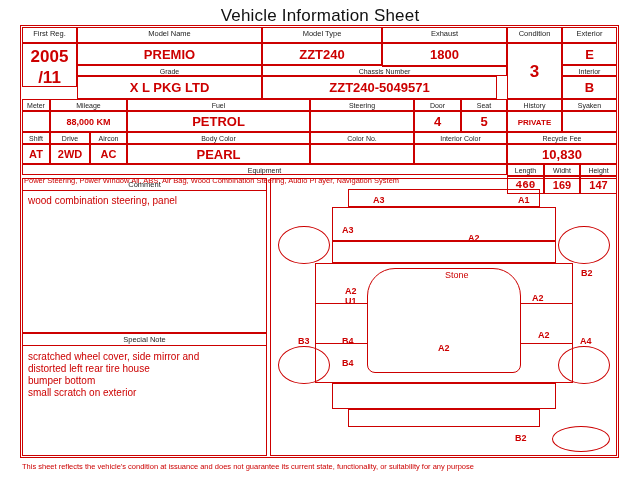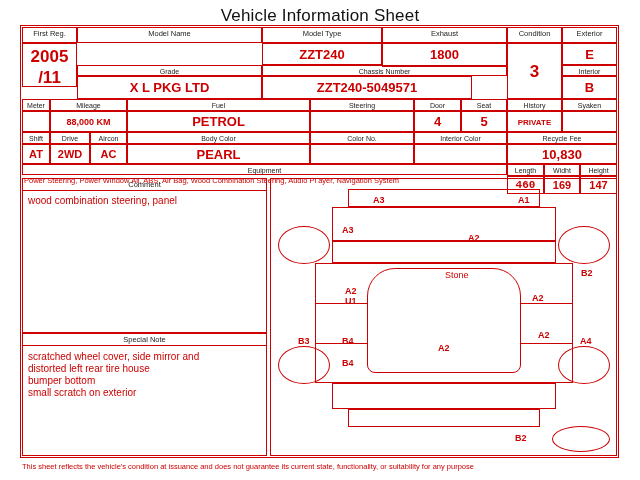--- a/index.html
+++ b/index.html
@@ -165,38 +165,41 @@
         <div class="hdr">Model Type</div>
       </div>
     <div class="bk" style="left:360px;top:0;width:125px;height:16px;">
         <div class="hdr">Exhaust</div>
       </div>
 
     <div class="bk" style="left:0;top:16px;width:55px;height:44px;">
       <div class="val big" style="line-height:23px;padding-top:1px;">2005</div>
       <div class="val big" style="line-height:19px;">/11</div>
     </div>
+    <div class="bk" style="left:55px;top:16px;width:185px;height:22px;">
+      <div class="val med" style="line-height:21px;">PREMIO</div>
+    </div>
     <div class="bk" style="left:240px;top:16px;width:120px;height:22px;">
       <div class="val med" style="line-height:21px;">ZZT240</div>
     </div>
     <div class="bk" style="left:360px;top:16px;width:125px;height:24px;">
       <div class="val med" style="line-height:21px;">1800</div>
     </div>
 
     <div class="bk" style="left:55px;top:38px;width:185px;height:11px;">
         <div class="hdr" style="line-height:9px;font-size:7px;">Grade</div>
       </div>
     <div class="bk" style="left:240px;top:38px;width:245px;height:11px;">
         <div class="hdr" style="line-height:9px;font-size:7px;">Chassis Number</div>
       </div>
 
     <div class="bk" style="left:55px;top:49px;width:185px;height:23px;">
       <div class="val med" style="line-height:22px;">X L PKG LTD</div>
     </div>
-    <div class="bk" style="left:240px;top:49px;width:210px;height:23px;">
+    <div class="bk" style="left:240px;top:49px;width:235px;height:23px;">
       <div class="val med" style="line-height:22px;">ZZT240-5049571</div>
     </div>
 
     <div class="bk" style="left:0;top:72px;width:28px;height:12px;">
         <div class="hdr" style="font-size:7px;line-height:10px;">Meter</div>
       </div>
     <div class="bk" style="left:28px;top:72px;width:77px;height:12px;">
         <div class="hdr" style="font-size:7px;line-height:10px;">Mileage</div>
       </div>
     <div class="bk" style="left:105px;top:72px;width:183px;height:12px;">

